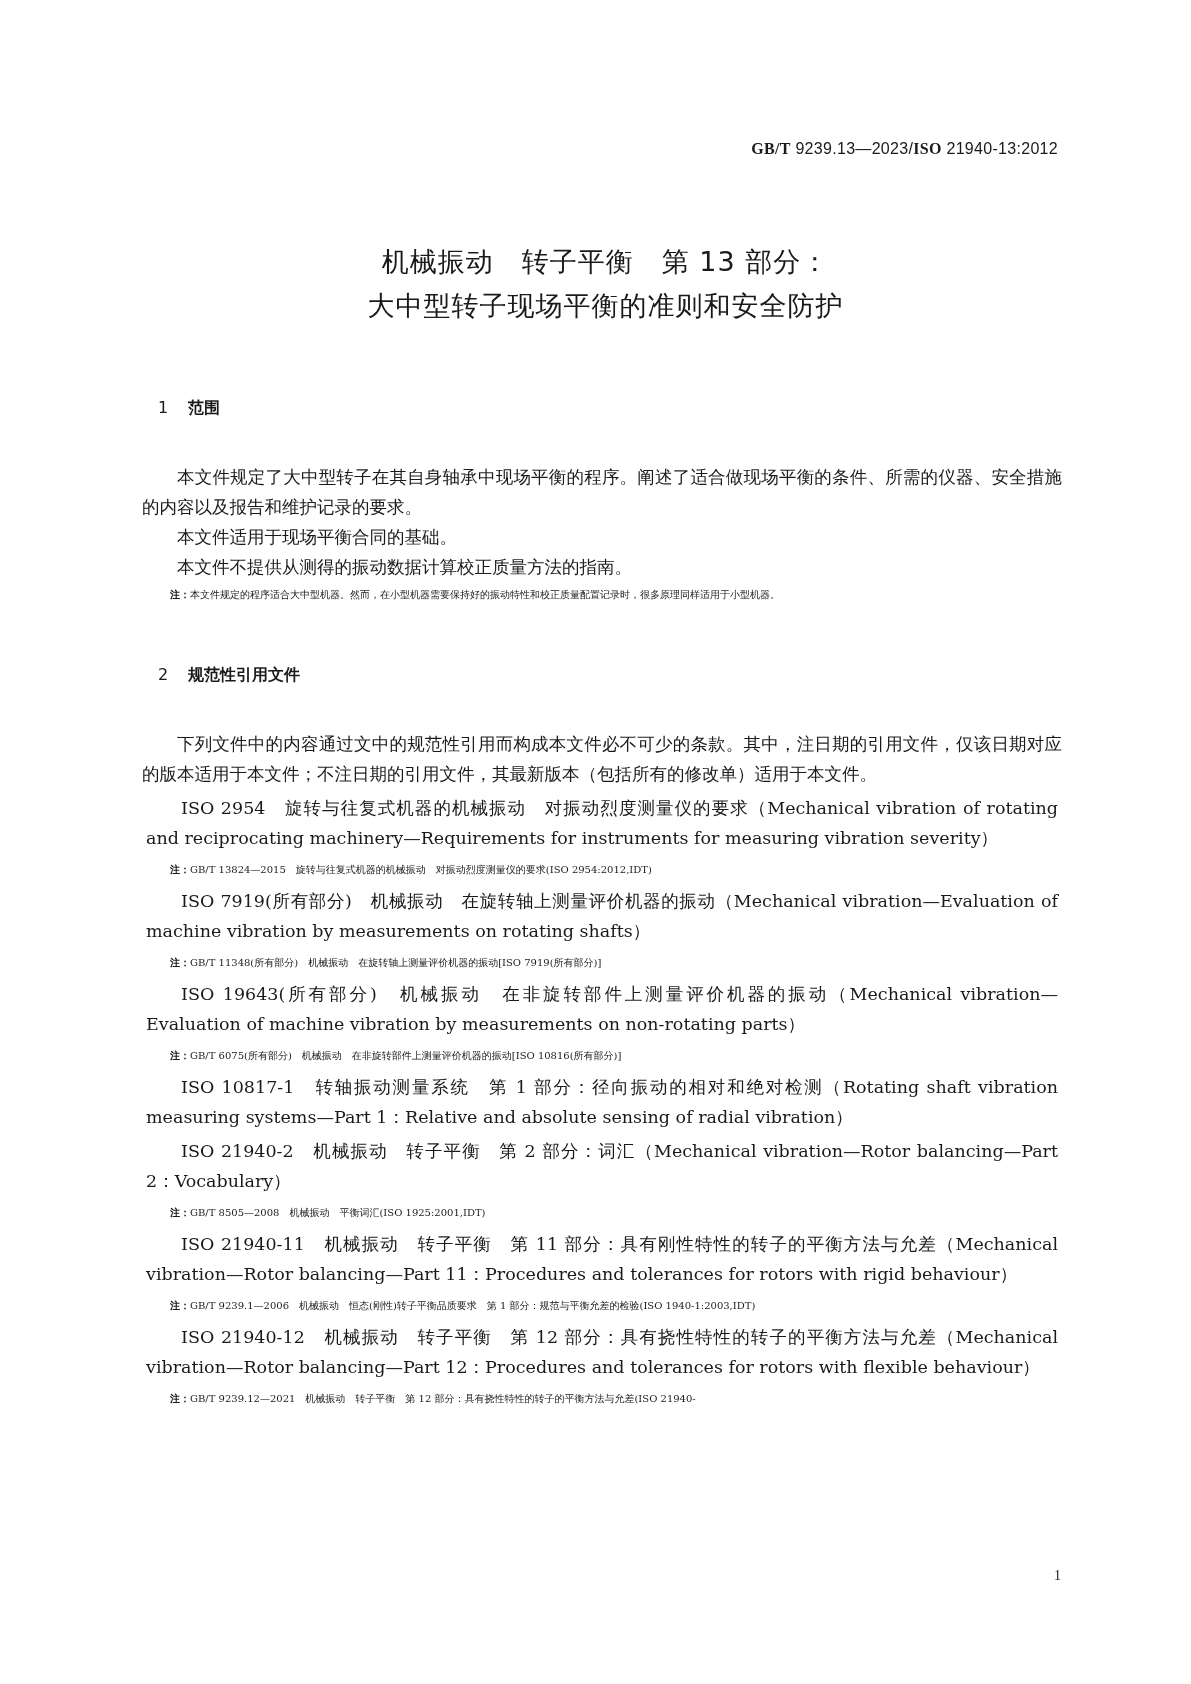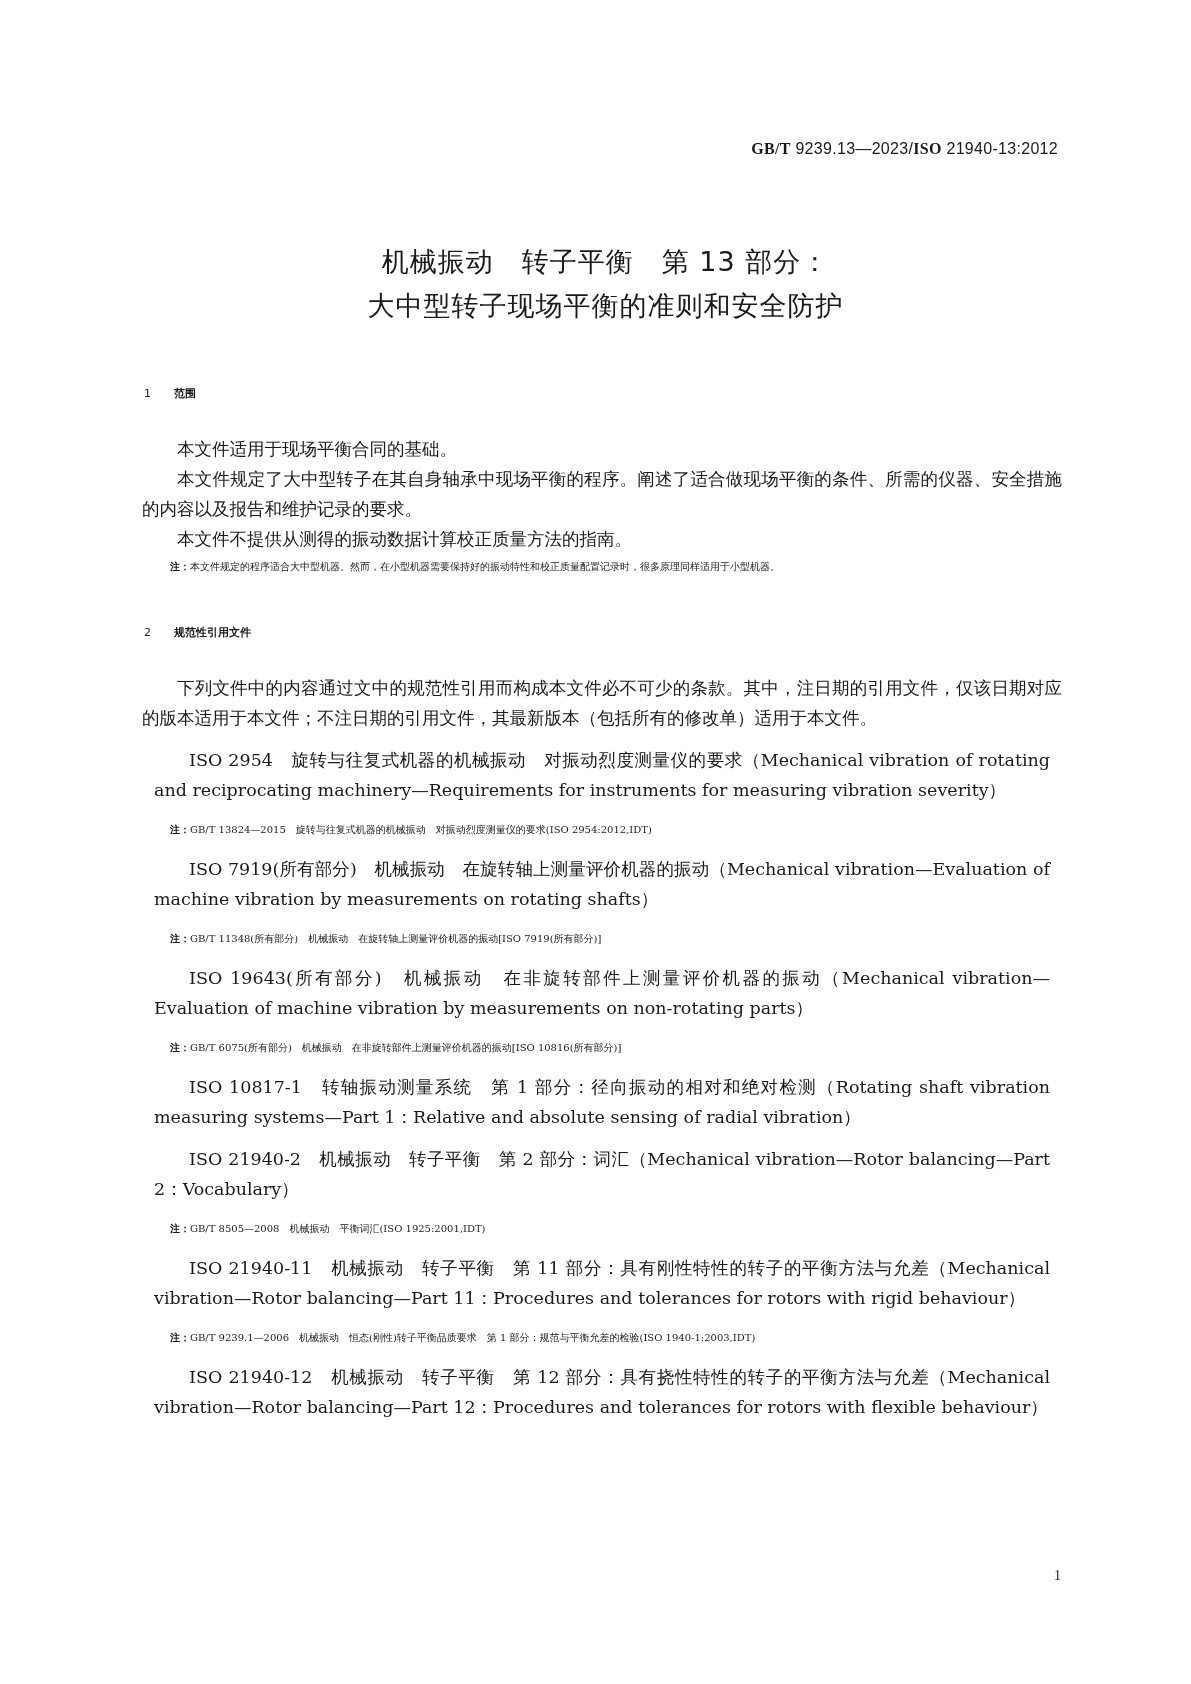--- a/index.html
+++ b/index.html
@@ -43,44 +43,44 @@
     .title .line { display: block; white-space: pre; margin-left: 20px; }
     .content {
       position: absolute;
       left: 142px;
       top: 380px;
       width: 920px;
       font-size: 17.5px;
     }
     .sec-heading {
       font-family: "DejaVu Sans", "Liberation Sans", sans-serif;
-      font-size: 11px;
+      font-size: 16px;
       font-weight: bold;
-      margin: 2px;
+      margin: 16px;
       height: 24px;
       line-height: 24px;
     }
     .sec-heading .num { display: inline-block; width: 30px; font-weight: normal; }
     .para {
       text-indent: 2em;
       line-height: 30px;
       margin: 0;
       text-align: justify;
     }
     .note {
       font-size: 10px;
       line-height: 25px;
       margin: 0;
       padding-left: 68px;
       text-indent: -40px;
     }
     .note .label { font-weight: bold; font-family: "DejaVu Sans", sans-serif; }
     .ref {
       line-height: 30px;
-      margin: 12px;
+      margin: 4px;
       text-indent: 2em;
       text-align: justify;
     }
     .gap-s1-body { height: 26px; }
     .gap-sec { height: 40px; }
     .page-number {
       position: absolute;
       right: 130px;
       top: 1568px;
       font-size: 14px;
@@ -102,22 +102,22 @@
     <span class="line">机械振动　转子平衡　第 13 部分：</span>
     <span class="line">大中型转子现场平衡的准则和安全防护</span>
   </div>
 
   <div class="content">
 
     <h2 class="sec-heading">
       <span class="num">1</span><span>范围</span>
     </h2>
     <div class="gap-s1-body"></div>
+    <p class="para">本文件规定了大中型转子在其自身轴承中现场平衡的程序。阐述了适合做现场平衡的条件、所需的仪器、安全措施的内容以及报告和维护记录的要求。</p>
     <p class="para">本文件适用于现场平衡合同的基础。</p>
-    <p class="para">本文件规定了大中型转子在其自身轴承中现场平衡的程序。阐述了适合做现场平衡的条件、所需的仪器、安全措施的内容以及报告和维护记录的要求。</p>
     <p class="para">本文件不提供从测得的振动数据计算校正质量方法的指南。</p>
     <p class="note"><span class="label">注：</span><span>本文件规定的程序适合大中型机器。然而，在小型机器需要保持好的振动特性和校正质量配置记录时，很多原理同样适用于小型机器。</span></p>
 
     <div class="gap-sec"></div>
 
     <h2 class="sec-heading">
       <span class="num">2</span><span>规范性引用文件</span>
     </h2>
     <div class="gap-s1-body"></div>
     <p class="para">下列文件中的内容通过文中的规范性引用而构成本文件必不可少的条款。其中，注日期的引用文件，仅该日期对应的版本适用于本文件；不注日期的引用文件，其最新版本（包括所有的修改单）适用于本文件。</p>
@@ -133,16 +133,17 @@
 
     <p class="ref">ISO 10817-1　转轴振动测量系统　第 1 部分：径向振动的相对和绝对检测（Rotating shaft vibration measuring systems—Part 1：Relative and absolute sensing of radial vibration）</p>
 
     <p class="ref">ISO 21940-2　机械振动　转子平衡　第 2 部分：词汇（Mechanical vibration—Rotor balancing—Part 2：Vocabulary）</p>
     <p class="note"><span class="label">注：</span><span>GB/T 8505—2008　机械振动　平衡词汇(ISO 1925:2001,IDT)</span></p>
 
     <p class="ref">ISO 21940-11　机械振动　转子平衡　第 11 部分：具有刚性特性的转子的平衡方法与允差（Mechanical vibration—Rotor balancing—Part 11：Procedures and tolerances for rotors with rigid behaviour）</p>
     <p class="note"><span class="label">注：</span><span>GB/T 9239.1—2006　机械振动　恒态(刚性)转子平衡品质要求　第 1 部分：规范与平衡允差的检验(ISO 1940-1:2003,IDT)</span></p>
 
     <p class="ref">ISO 21940-12　机械振动　转子平衡　第 12 部分：具有挠性特性的转子的平衡方法与允差（Mechanical vibration—Rotor balancing—Part 12：Procedures and tolerances for rotors with flexible behaviour）</p>
+    <p class="note"><span class="label">注：</span><span>GB/T 9239.12—2021　机械振动　转子平衡　第 12 部分：具有挠性特性的转子的平衡方法与允差(ISO 21940-</span></p>
   </div>
 
   <div class="page-number">1</div>
 </div>
 
 </body></html>

